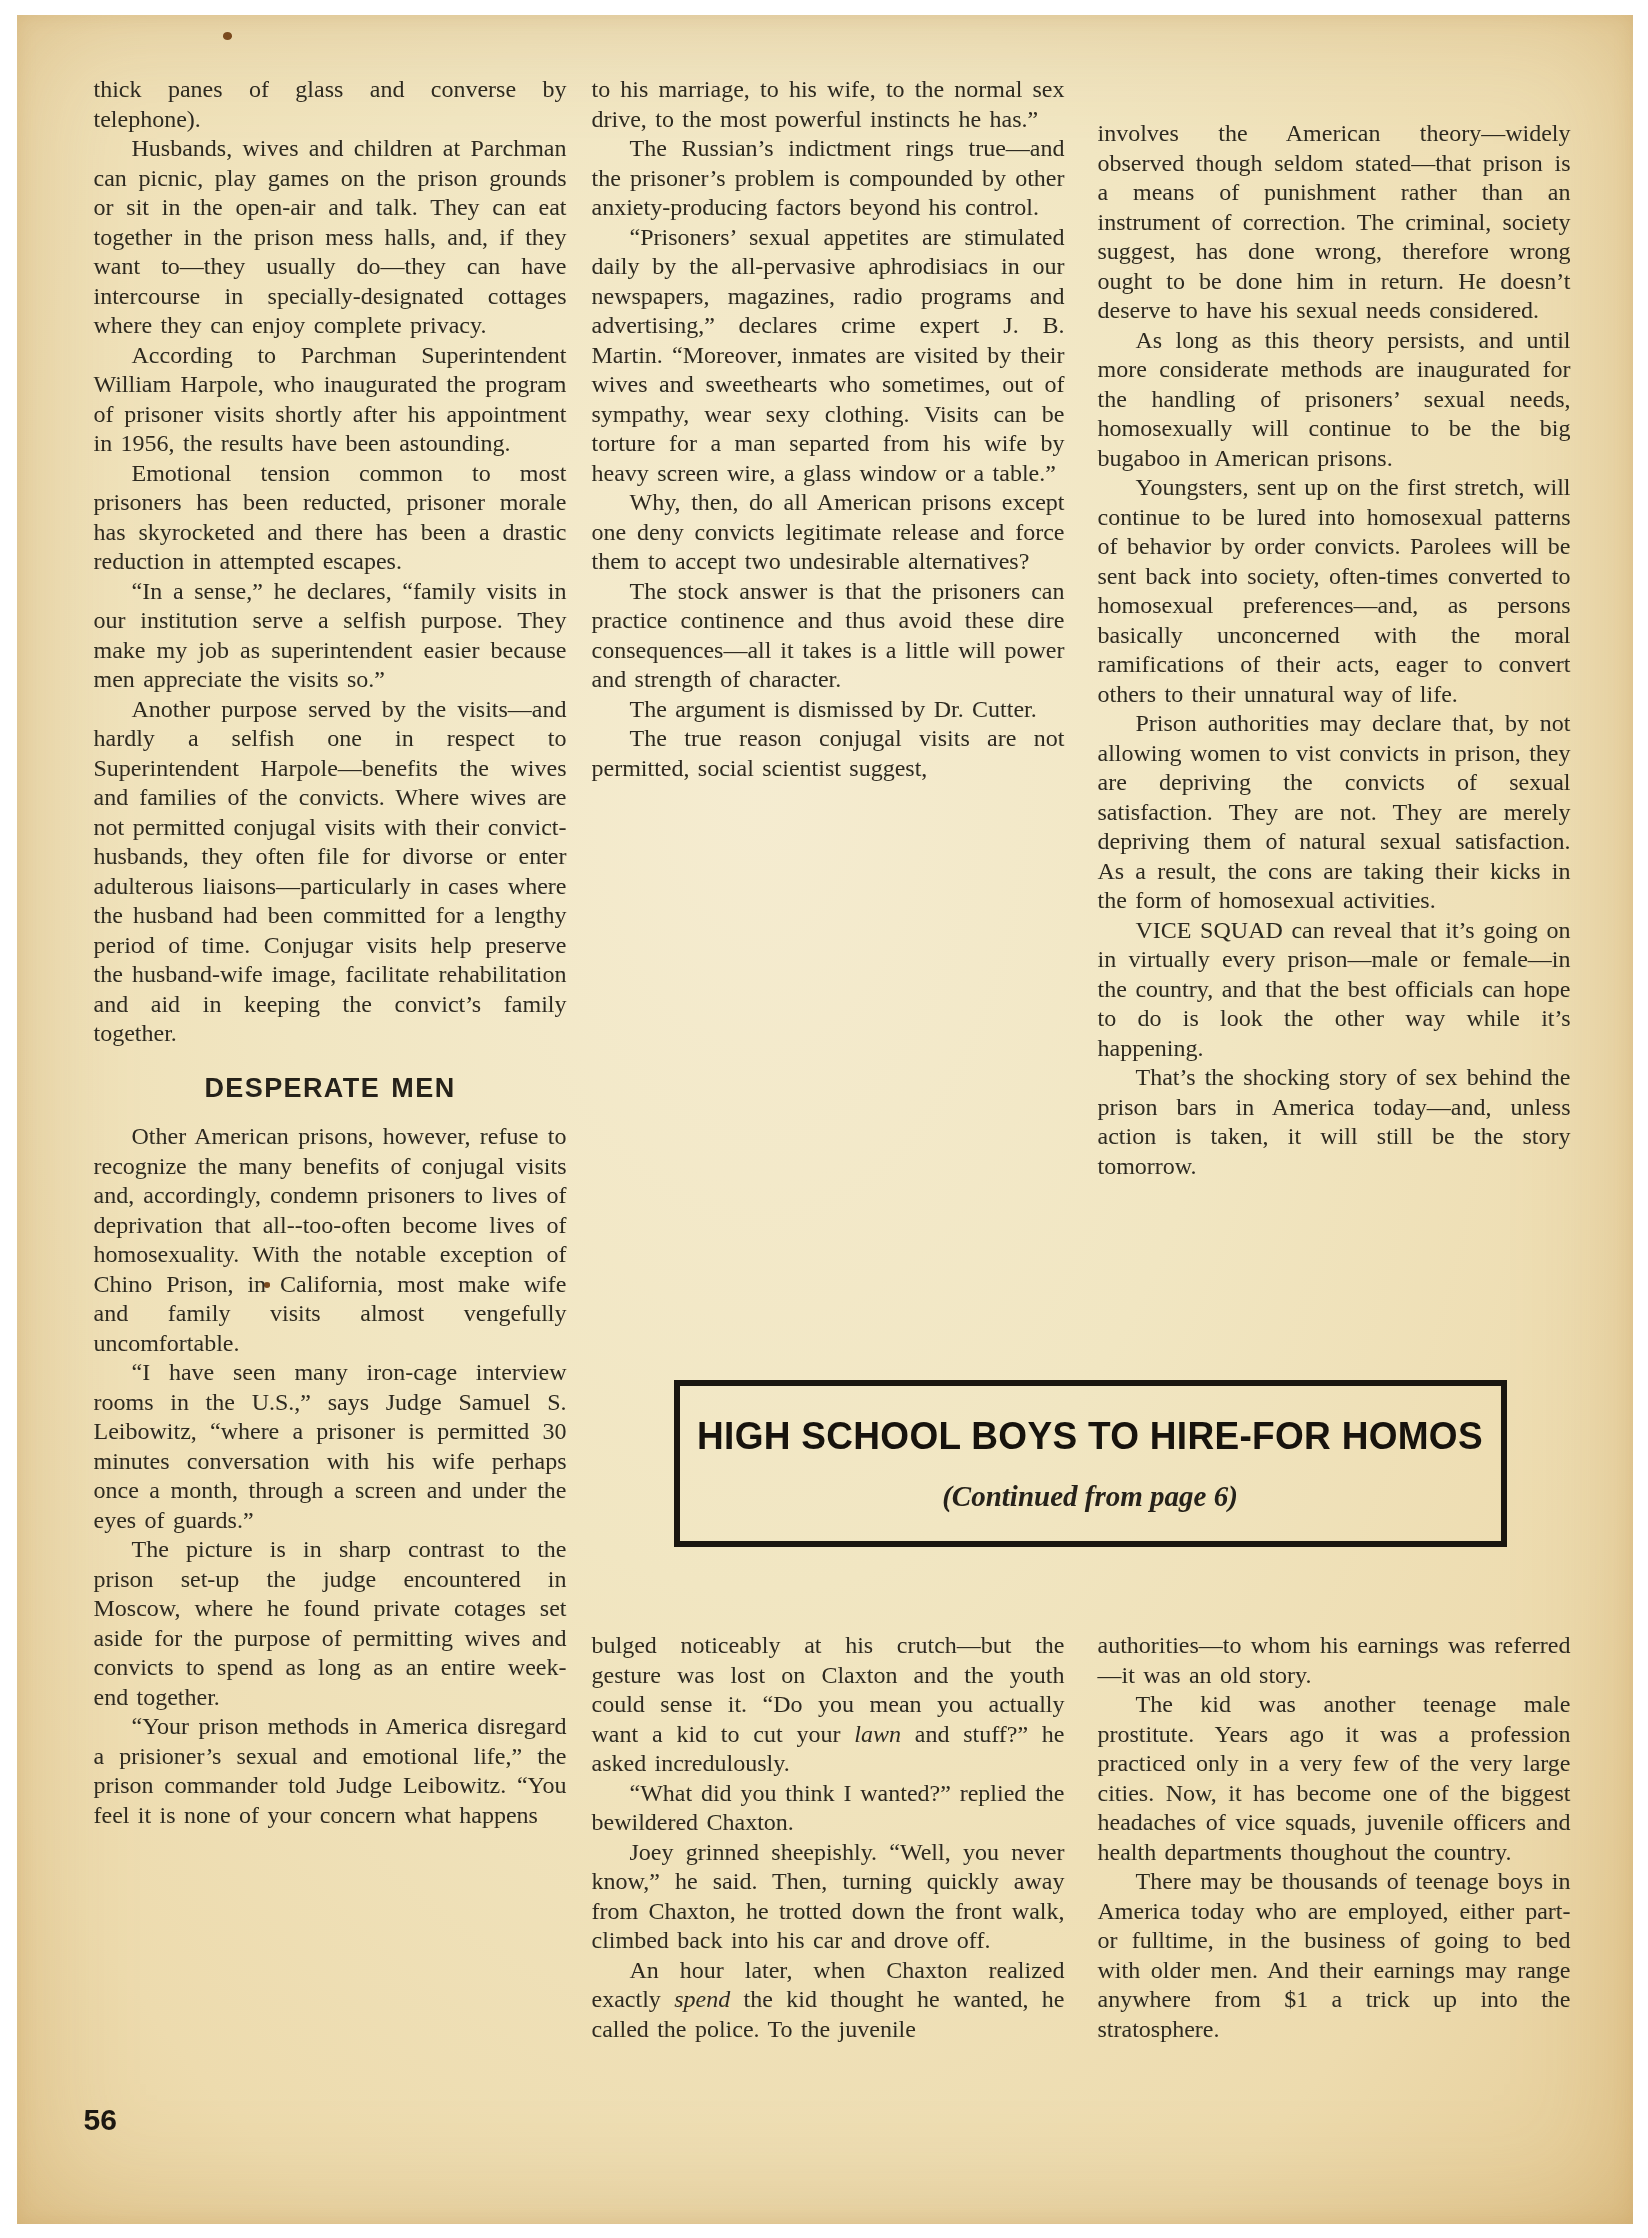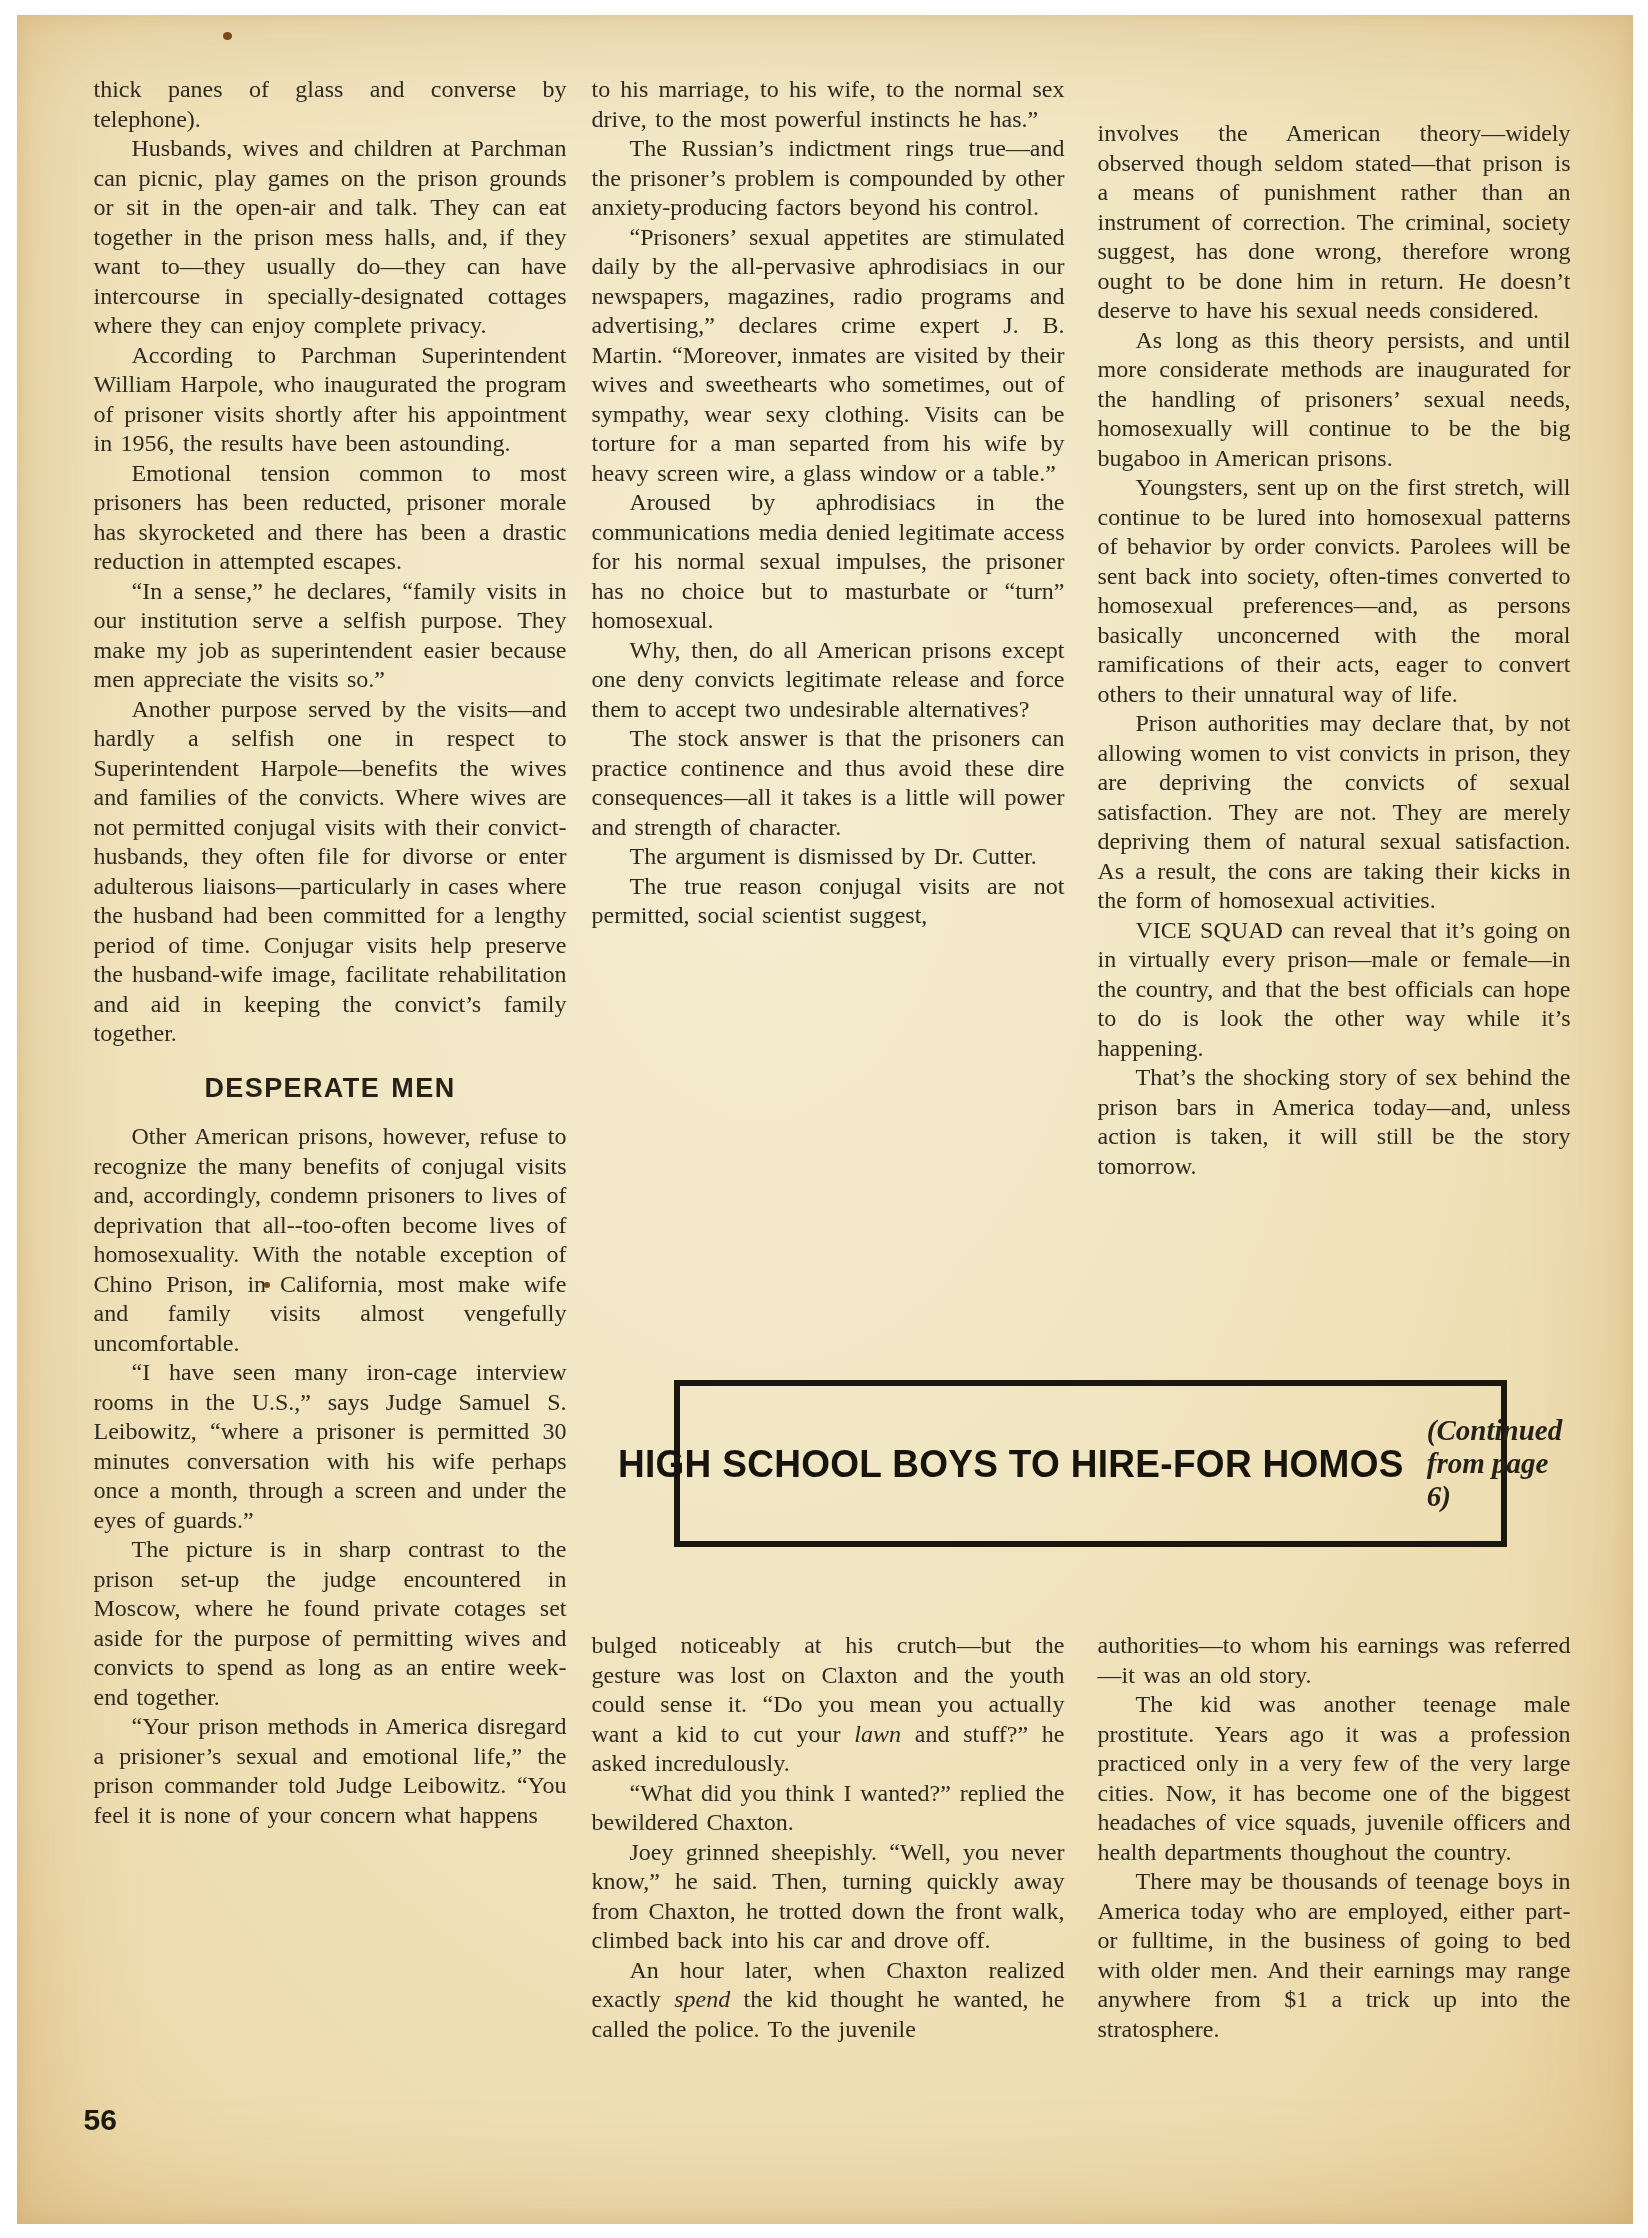--- a/index.html
+++ b/index.html
@@ -16,21 +16,21 @@
   .col .it{font-style:italic;}
   .col1{left:77px;top:60px;height:2038px;}
   .col2{left:575px;top:60px;height:1269px;}
   .col3{left:1081px;top:60px;height:1269px;margin-top:44px;}
   .col4{left:575px;top:1616px;height:535px;}
   .col5{left:1081px;top:1616px;height:494px;}
   h3.subhead{font-family:"Liberation Sans","DejaVu Sans",sans-serif;font-weight:700;
              font-size:27px;letter-spacing:1.4px;text-align:center;margin:25px 0 19px;
              text-indent:0;color:#26221a;}
   .headline-box{position:absolute;left:657px;top:1365px;width:821px;height:155px;
-                border:6.2px solid #1a1610;display:flex;flex-direction:row;
+                border:6.2px solid #1a1610;display:flex;flex-direction:column;
                 align-items:center;justify-content:center;gap:23px;}
   .box-title{font-family:"Liberation Sans","DejaVu Sans",sans-serif;font-weight:700;
              font-size:37px;letter-spacing:0.3px;color:#17130d;transform:scaleY(1.06);
              white-space:nowrap;}
   .box-subtitle{font-style:italic;font-weight:bold;font-size:29px;color:#26221a;}
   .page-number{position:absolute;left:67px;top:2088px;
                font-family:"Liberation Sans","DejaVu Sans",sans-serif;
                font-weight:700;font-size:30px;color:#1c1812;}
   .speck{position:absolute;border-radius:50%;background:#7a4a1e;}
   .speck.s1{left:206px;top:16.5px;width:9.6px;height:8.2px;}
@@ -54,21 +54,20 @@
         <h3 class="subhead"><span>DESPERATE MEN</span></h3>
         <p class="indent"><span>Other American prisons, however, refuse to recognize the many benefits of conjugal visits and, accordingly, condemn prisoners to lives of deprivation that all--too-often become lives of homosexuality. With the notable exception of Chino Prison, in California, most make wife and family visits almost vengefully uncomfortable.</span></p>
         <p class="indent"><span>“I have seen many iron-cage interview rooms in the U.S.,” says Judge Samuel S. Leibowitz, “where a prisoner is permitted 30 minutes conversation with his wife perhaps once a month, through a screen and under the eyes of guards.”</span></p>
         <p class="indent"><span>The picture is in sharp contrast to the prison set-up the judge encountered in Moscow, where he found private cotages set aside for the purpose of permitting wives and convicts to spend as long as an entire week-end together.</span></p>
         <p class="indent"><span>“Your prison methods in America disregard a prisioner’s sexual and emotional life,” the prison commander told Judge Leibowitz. “You feel it is none of your concern what happens</span></p>
       </div>
     <div class="col col2">
         <p><span>to his marriage, to his wife, to the normal sex drive, to the most powerful instincts he has.”</span></p>
         <p class="indent"><span>The Russian’s indictment rings true—and the prisoner’s problem is compounded by other anxiety-producing factors beyond his control.</span></p>
         <p class="indent"><span>“Prisoners’ sexual appetites are stimulated daily by the all-pervasive aphrodisiacs in our newspapers, magazines, radio programs and advertising,” declares crime expert J. B. Martin. “Moreover, inmates are visited by their wives and sweethearts who sometimes, out of sympathy, wear sexy clothing. Visits can be torture for a man separted from his wife by heavy screen wire, a glass window or a table.”</span></p>
-        <p class="indent"><span>Aroused by aphrodisiacs in the communications media denied legitimate access for his normal sexual impulses, the prisoner has no choice but to masturbate or “turn” homosexual.</span></p>
         <p class="indent"><span>Why, then, do all American prisons except one deny convicts legitimate release and force them to accept two undesirable alternatives?</span></p>
         <p class="indent"><span>The stock answer is that the prisoners can practice continence and thus avoid these dire consequences—all it takes is a little will power and strength of character.</span></p>
         <p class="indent"><span>The argument is dismissed by Dr. Cutter.</span></p>
         <p class="indent"><span>The true reason conjugal visits are not permitted, social scientist suggest,</span></p>
       </div>
     <div class="col col3">
         <p><span>involves the American theory—widely observed though seldom stated—that prison is a means of punishment rather than an instrument of correction. The criminal, society suggest, has done wrong, therefore wrong ought to be done him in return. He doesn’t deserve to have his sexual needs considered.</span></p>
         <p class="indent"><span>As long as this theory persists, and until more considerate methods are inaugurated for the handling of prisoners’ sexual needs, homosexually will continue to be the big bugaboo in American prisons.</span></p>
         <p class="indent"><span>Youngsters, sent up on the first stretch, will continue to be lured into homosexual patterns of behavior by order convicts. Parolees will be sent back into society, often-times converted to homosexual preferences—and, as persons basically unconcerned with the moral ramifications of their acts, eager to convert others to their unnatural way of life.</span></p>
         <p class="indent"><span>Prison authorities may declare that, by not allowing women to vist convicts in prison, they are depriving the convicts of sexual satisfaction. They are not. They are merely depriving them of natural sexual satisfaction. As a result, the cons are taking their kicks in the form of homosexual activities.</span></p>

